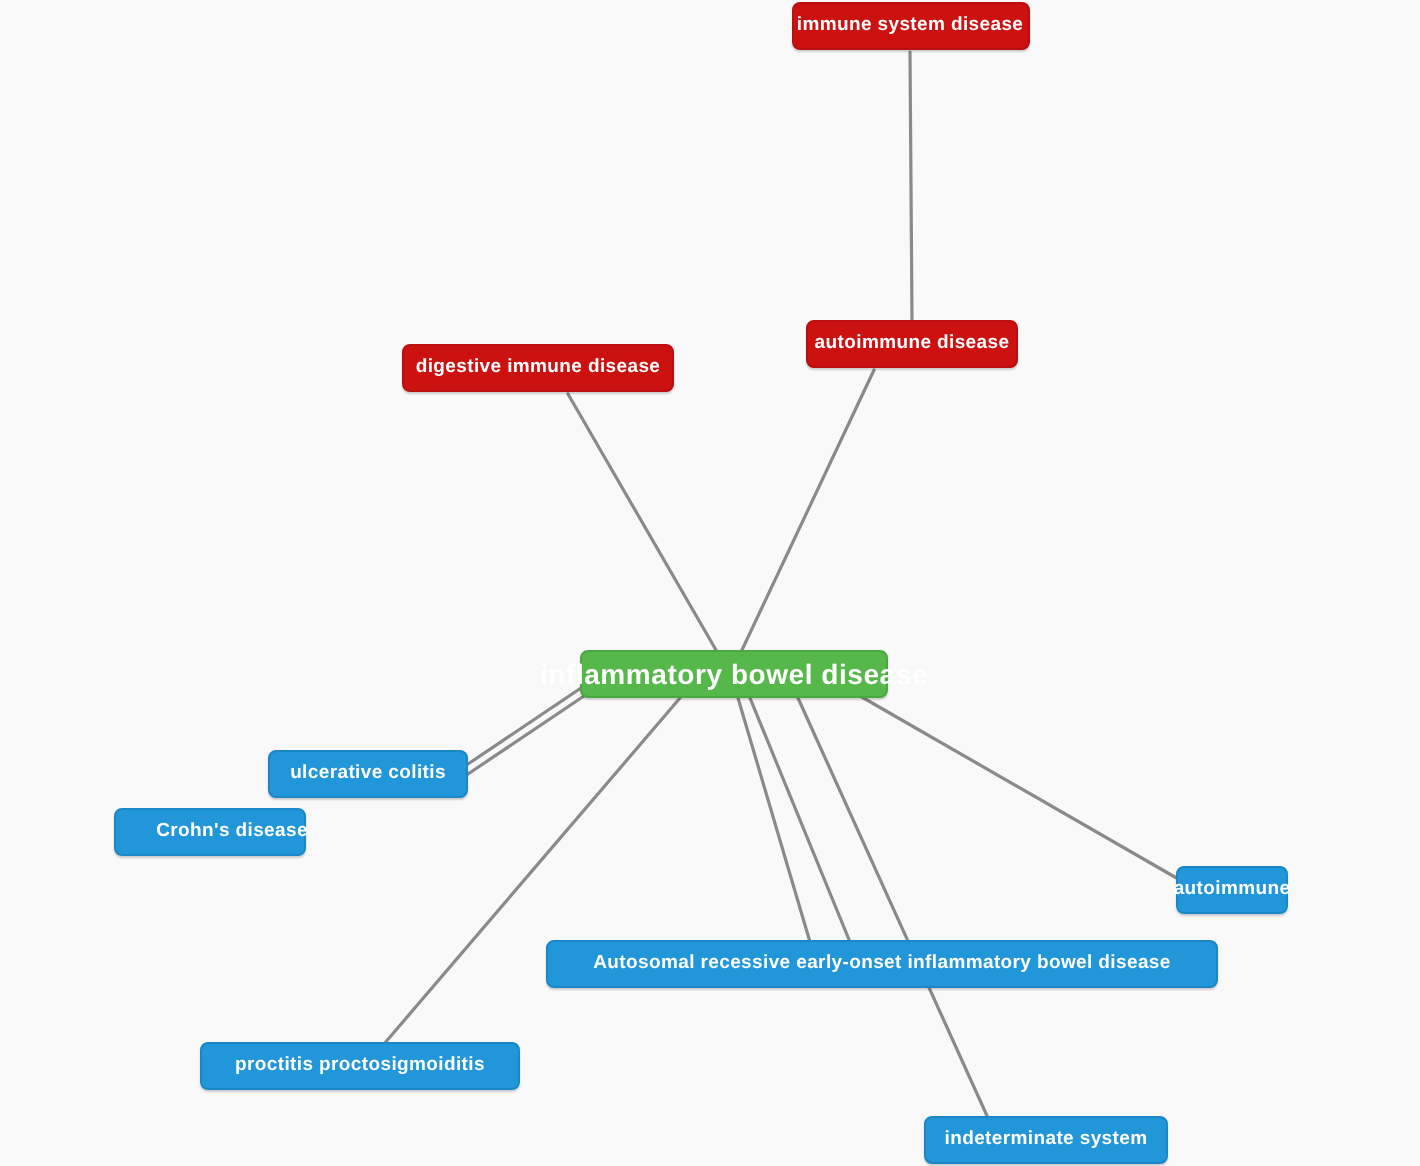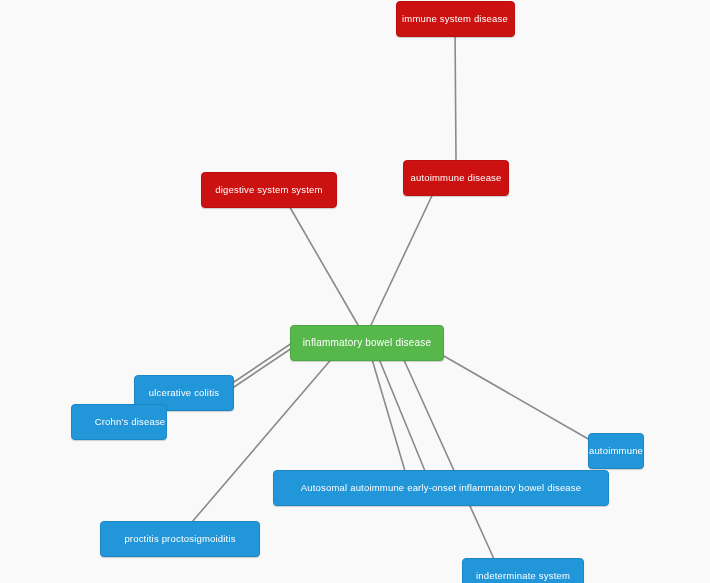--- a/index.html
+++ b/index.html
@@ -29,37 +29,37 @@
   }
   .node {
     position: absolute;
     box-sizing: border-box;
     display: flex;
     align-items: center;
     justify-content: center;
     border-radius: 4px;
     color: #ffffff;
     font-size: 9.5px;
-    font-weight: normal;
+    font-weight: bold;
     letter-spacing: 0.02em;
     white-space: nowrap;
     line-height: 1;
     padding: 0 10px;
-    height: 36px;
+    height: 24px;
     cursor: pointer;
     box-shadow: 0 1px 1px rgba(0,0,0,0.18);
   }
   .node-root {
     background: #cc1111;
     border: 1px solid #bb0f0f;
   }
   .node-center {
     background: #56b74b;
     border: 1px solid #4aa840;
-    font-size: 10px;
+    font-size: 14px;
   }
   .node-leaf {
     background: #2196d9;
     border: 1px solid #1b87c6;
   }
   .node-label {
     pointer-events: none;
   }
 </style>
 </head>
@@ -81,36 +81,36 @@
     </svg>
 
   <div id="node-layer">
       <div class="node node-root" style="width: 119px; left: 395.5px; top: 1px;">
         <span class="node-label">immune system disease</span>
       </div>
       <div class="node node-root" style="width: 106px; left: 403px; top: 160px;">
         <span class="node-label">autoimmune disease</span>
       </div>
       <div class="node node-root" style="width: 136px; left: 201px; top: 172px;">
-        <span class="node-label">digestive system system</span>
+        <span class="node-label">digestive immune disease</span>
       </div>
       <div class="node node-center" style="width: 154px; left: 290px; top: 325px;">
         <span class="node-label">inflammatory bowel disease</span>
       </div>
       <div class="node node-leaf" style="width: 100px; left: 134px; top: 375px; align-items: center;">
         <span class="node-label">ulcerative colitis</span>
       </div>
-      <div class="node node-leaf" style="width: 96px; left: 71px; top: 404px; padding-left: 32px;">
+      <div class="node node-leaf" style="width: 96px; left: 57px; top: 404px; padding-left: 32px;">
         <span class="node-label">Crohn's disease</span>
       </div>
       <div class="node node-leaf" style="width: 56px; left: 588px; top: 433px;">
         <span class="node-label">autoimmune</span>
       </div>
       <div class="node node-leaf" style="width: 336px; left: 273px; top: 470px;">
-        <span class="node-label">Autosomal autoimmune early-onset inflammatory bowel disease</span>
+        <span class="node-label">Autosomal recessive early-onset inflammatory bowel disease</span>
       </div>
       <div class="node node-leaf" style="width: 160px; left: 100px; top: 521px;">
         <span class="node-label">proctitis proctosigmoiditis</span>
       </div>
       <div class="node node-leaf" style="width: 122px; left: 462px; top: 558px;">
         <span class="node-label">indeterminate system</span>
       </div>
     </div>
 
 </div>

